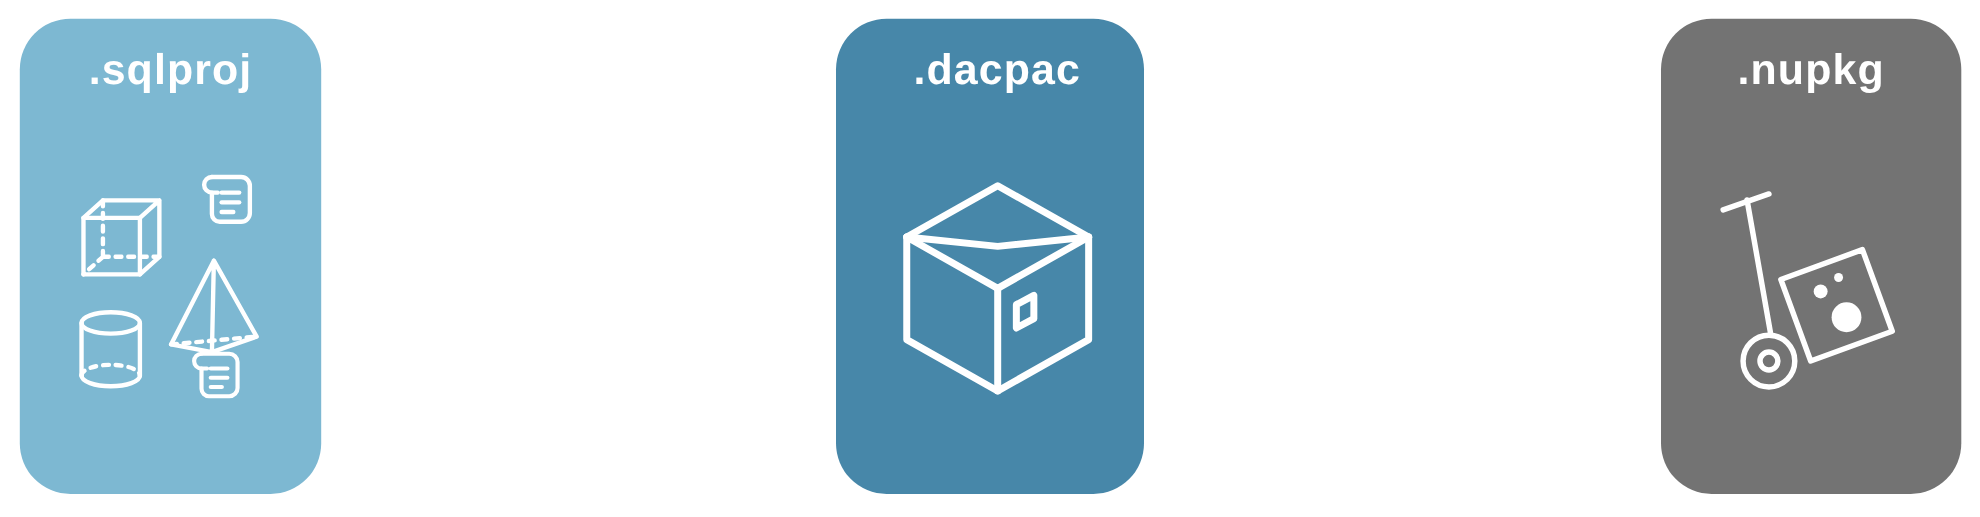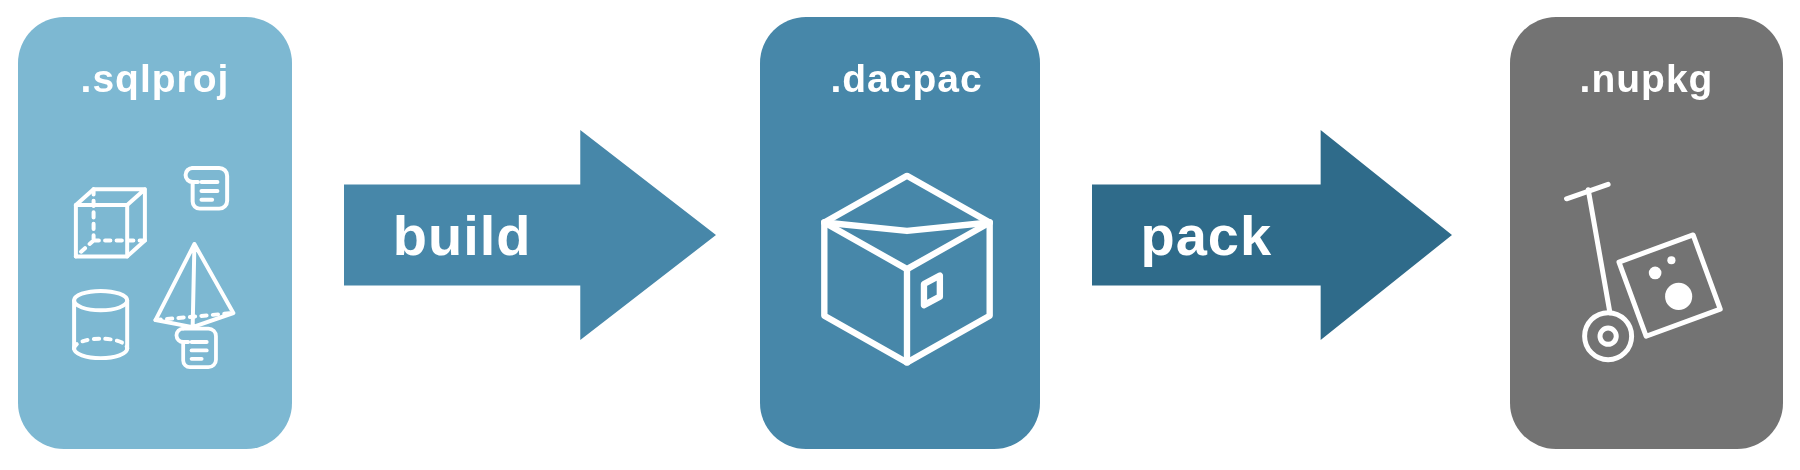--- a/index.html
+++ b/index.html
@@ -21,21 +21,21 @@
     width: 274px;
     border-radius: 46px;
     color: #ffffff;
     display: flex;
     flex-direction: column;
     align-items: center;
   }
   .card-title {
     font-size: 39px;
     font-weight: bold;
-    margin-top: 40px;
+    margin-top: 25px;
     letter-spacing: 1px;
     white-space: nowrap;
   }
   .card-icon {
     flex: 1;
     width: 100%;
     display: flex;
     align-items: center;
     justify-content: center;
     padding-bottom: 16px;
@@ -118,50 +118,38 @@
           <path d="M18,168 V222 M78,168 V222"></path>
           <path d="M18,222 a30,11 0 0 0 60,0"></path>
           <path d="M18,222 a30,11 0 0 1 60,0" stroke-dasharray="6 7"></path>
         </g>
 
         <use href="#scroll-shape" transform="translate(128,192) scale(0.95)"></use>
       </svg>
     </div>
   </section>
 
-  <div class="arrow" id="arrow-build">
-    <svg viewBox="0 0 370 200" preserveAspectRatio="none">
-      <polygon points="0,52 235,52 235,0 370,100 235,200 235,148 0,148" fill="#4787a9"></polygon>
-    </svg>
-    <div class="arrow-label">build</div>
-  </div>
 
   <section class="card" id="node-dacpac" style="background-color: rgb(71, 135, 169);">
     <h2 class="card-title">.dacpac</h2>
     <div class="card-icon">
       <svg width="212" height="212" viewBox="0 0 200 200" class="stroke-icon" stroke-width="6">
 
         <polygon points="100,14 22,58 100,102 178,58"></polygon>
 
         <polyline points="22,58 100,66 178,58"></polyline>
 
         <polyline points="22,58 22,146 100,190 178,146 178,58"></polyline>
         <line x1="100" y1="102" x2="100" y2="190"></line>
 
         <polygon points="116,116 131,108 131,128 116,136"></polygon>
       </svg>
     </div>
   </section>
 
-  <div class="arrow" id="arrow-pack">
-    <svg viewBox="0 0 370 200" preserveAspectRatio="none">
-      <polygon points="0,52 235,52 235,0 370,100 235,200 235,148 0,148" fill="#2f6b8a"></polygon>
-    </svg>
-    <div class="arrow-label">pack</div>
-  </div>
 
   <section class="card" id="node-nupkg" style="background-color: #737373;">
     <h2 class="card-title">.nupkg</h2>
     <div class="card-icon">
       <svg width="190" height="217" viewBox="0 0 210 240" class="stroke-icon" stroke-width="5.5">
 
         <line x1="16" y1="44" x2="62" y2="28"></line>
 
         <line x1="40" y1="34" x2="64" y2="170"></line>
 

